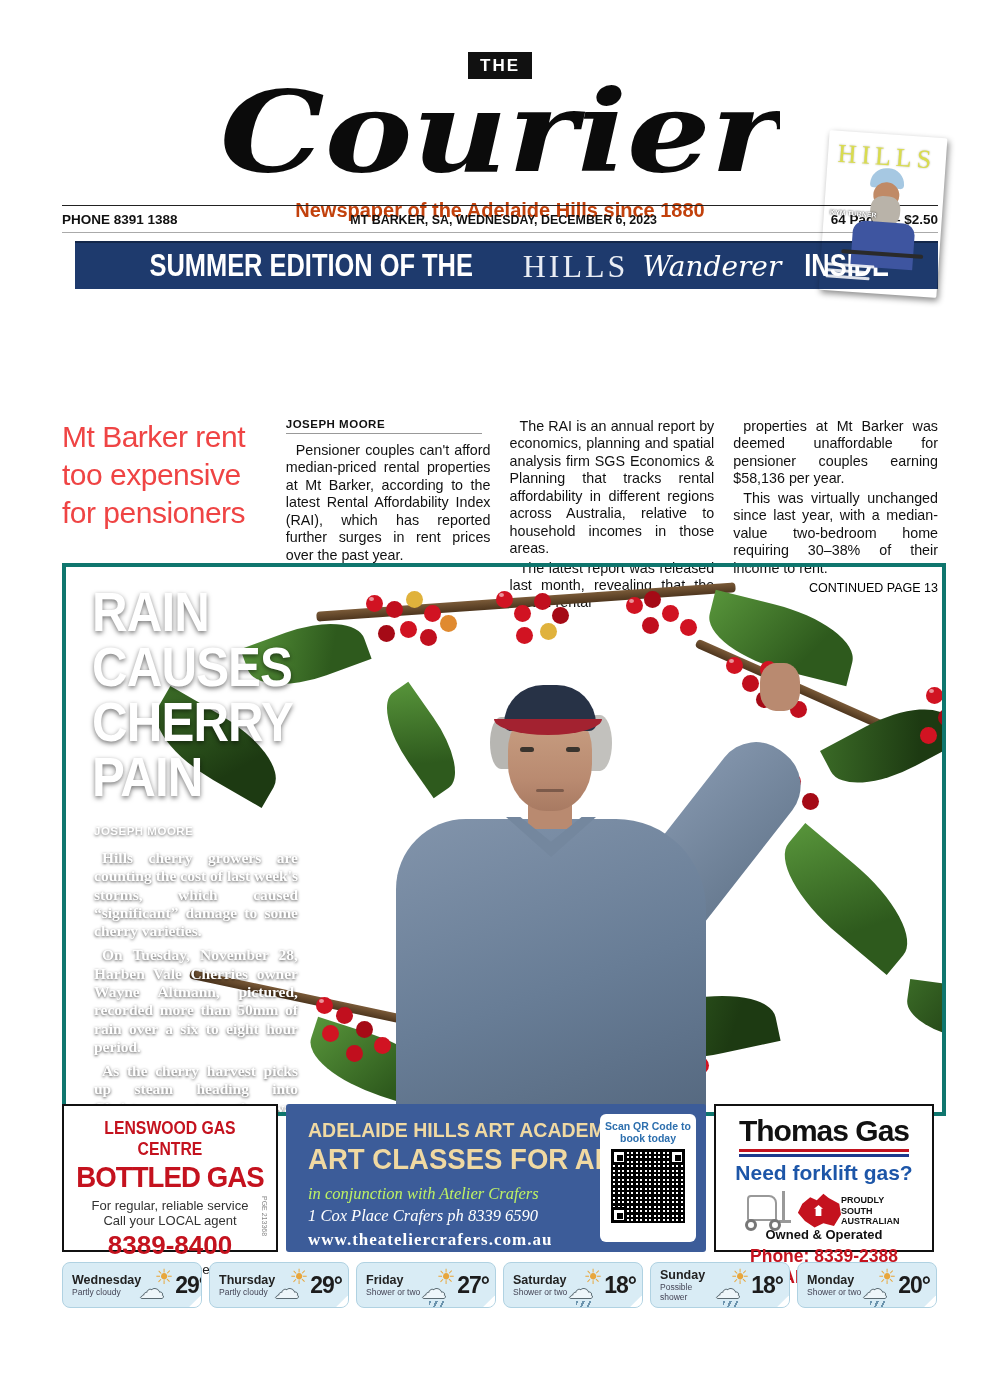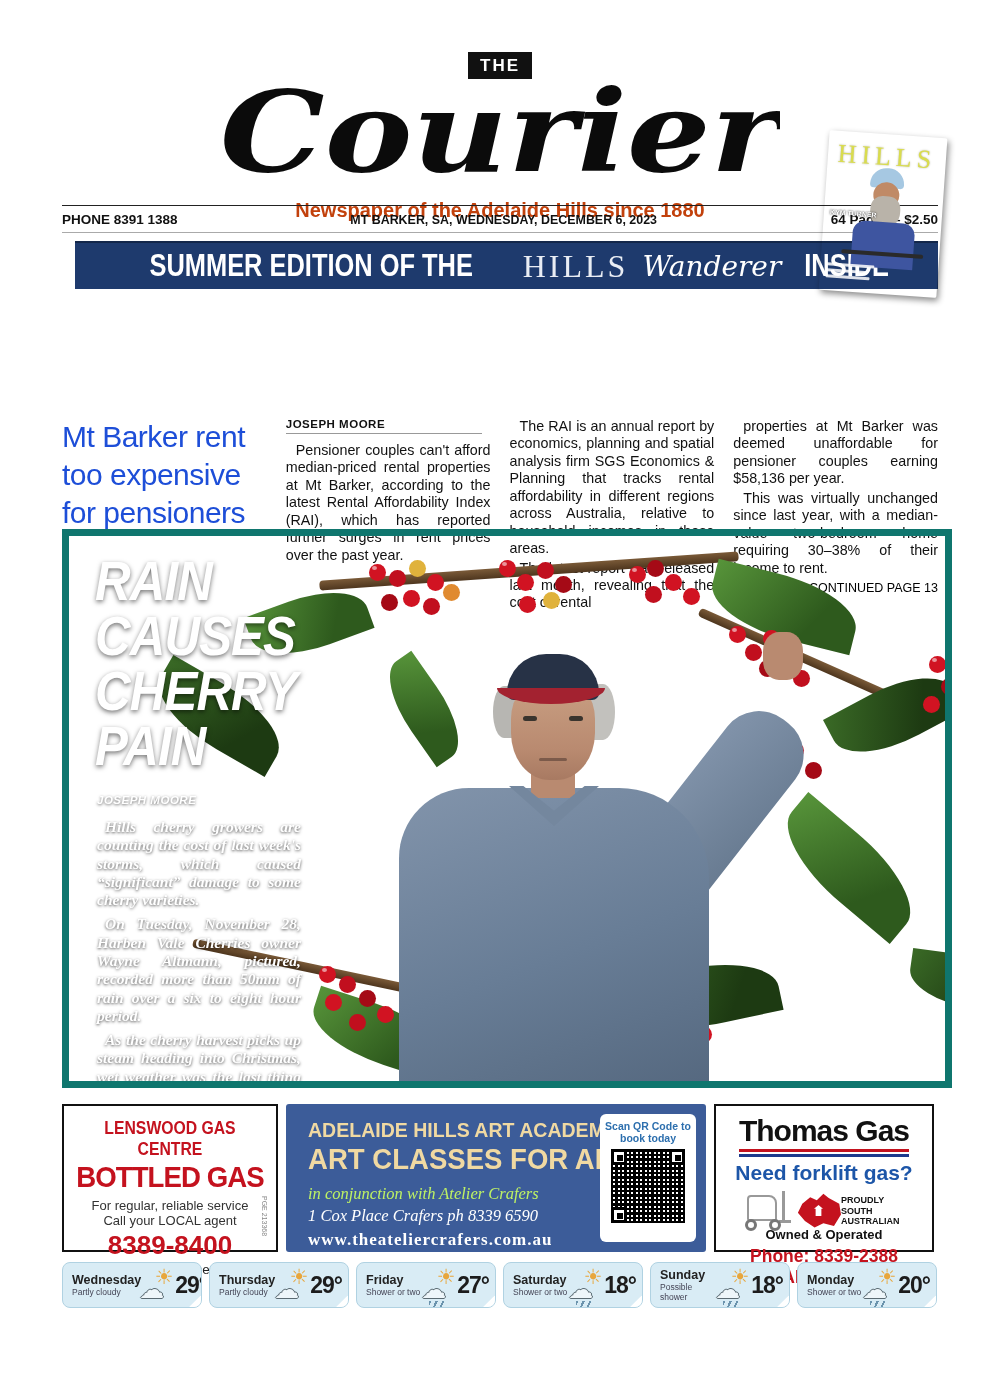--- a/index.html
+++ b/index.html
@@ -45,42 +45,42 @@
   .mag-bar{position:absolute;top:118px;left:20px;width:82px;height:4px;border-radius:2px;background:#2a2a2a;}
   .mag-kicker{position:absolute;top:78px;left:6px;color:#fff;font-weight:bold;font-size:7px;text-shadow:0 0 2px #000;}
   .mag-line{position:absolute;left:6px;height:3px;background:rgba(255,255,255,.85);border-radius:1px;}
 
   
   .headline-wrap{position:absolute;top:288px;left:62px;width:876px;}
 
   
   .story{position:absolute;top:418px;left:62px;width:876px;display:flex;gap:19px;}
   .story .c{width:205px;}
-  .subhead{font-size:30px;line-height:1.27;color:#1d4ed8;letter-spacing:-.5px;}
+  .subhead{font-size:30px;line-height:1.27;color:#ef4444;letter-spacing:-.5px;}
   .byline{font-weight:bold;font-size:11.5px;letter-spacing:.5px;color:#111;
           border-bottom:1px solid #999;padding-bottom:3px;margin-bottom:8px;width:96%;}
   .body-p{font-family:Liberation Sans, sans-serif;font-size:14.3px;line-height:1.22;text-align:justify;
           margin:0 0 2px;color:#111;}
   .body-p.indent{text-indent:10px;}
   .continued{font-weight:normal;font-size:12.5px;text-align:right;margin-top:4px;}
 
   
-  .photo{position:absolute;top:529px;left:62px;width:876px;height:545px;overflow:hidden;
-         border:7px solid #0f766e;
+  .photo{position:absolute;top:563px;left:62px;width:876px;height:545px;overflow:hidden;
+         border:4px solid #0f766e;
          background:
           radial-gradient(150px 120px at 6% 64%,#e8e9e4,transparent 70%),
           radial-gradient(120px 180px at 47% 32%,#dfe3dc,transparent 60%),
           radial-gradient(200px 160px at 88% 12%,#2f5420,transparent 70%),
           radial-gradient(260px 200px at 70% 85%,#24431a,transparent 75%),
           radial-gradient(240px 190px at 15% 90%,#2b4f1e,transparent 72%),
           radial-gradient(300px 220px at 30% 10%,#33611f,transparent 70%),
           radial-gradient(280px 240px at 92% 55%,#3a6b25,transparent 70%),
           radial-gradient(200px 170px at 55% 60%,#44793０,transparent 70%),
           radial-gradient(200px 170px at 55% 60%,#447930,transparent 70%),
-          linear-gradient(135deg,#3c6a28 0%,#2c5120 40%,#1f3b15 100%); font-style: italic;}
+          linear-gradient(135deg,#3c6a28 0%,#2c5120 40%,#1f3b15 100%);}
   .leaf{position:absolute;background:linear-gradient(120deg,#57943a,#2e5a1d 70%);border-radius:0 60% 0 60%;}
   .leaf.dk{background:linear-gradient(120deg,#3a6a26,#1d3a12 70%);}
   .branch{position:absolute;background:linear-gradient(#7a5a38,#4e361e);border-radius:4px;}
   .cherry{position:absolute;width:17px;height:17px;border-radius:50%;background:#d11322;}
   .cherry::after{content:"";position:absolute;left:3px;top:2px;width:5px;height:4px;border-radius:50%;background:rgba(255,255,255,.55);}
   
   .man-cap{position:absolute;left:438px;top:118px;width:92px;height:46px;border-radius:46px 46px 8px 8px;background:#273246;}
   .man-brim{position:absolute;left:428px;top:152px;width:108px;height:16px;border-radius:0 0 50% 50%/0 0 100% 100%;background:#a32230;}
   .man-hair-l{position:absolute;left:424px;top:150px;width:22px;height:52px;border-radius:50% 0 0 50%;background:#b7b6b2;}
   .man-hair-r{position:absolute;left:522px;top:148px;width:24px;height:56px;border-radius:0 50% 50% 0;background:#c2c1bd;}

